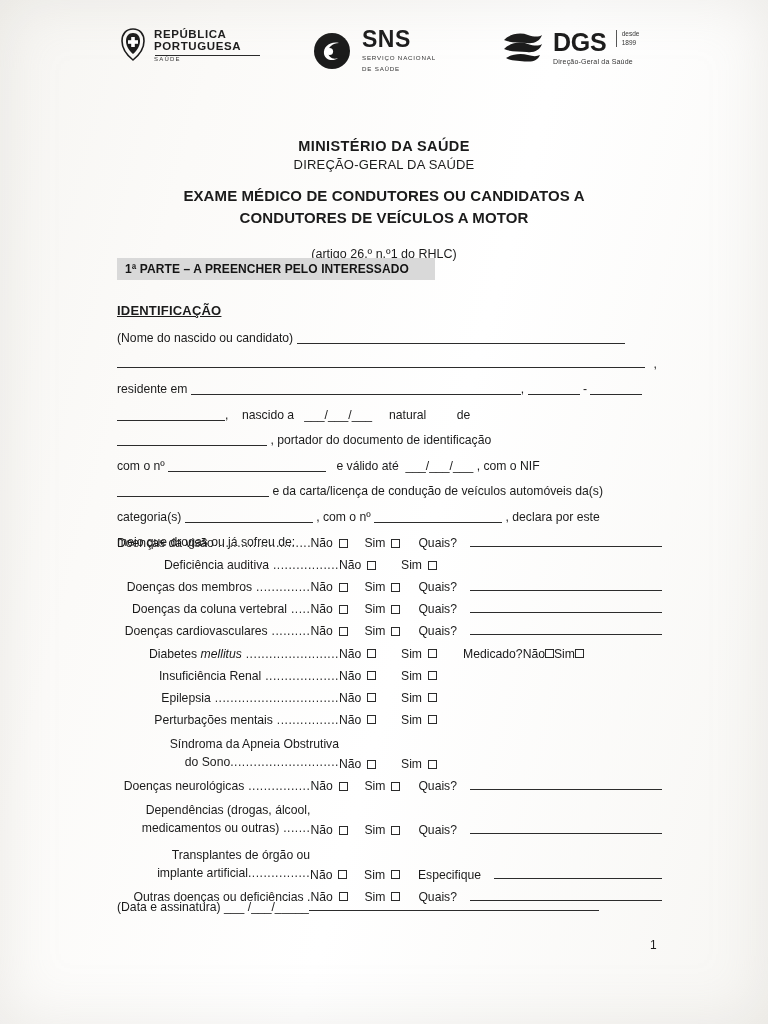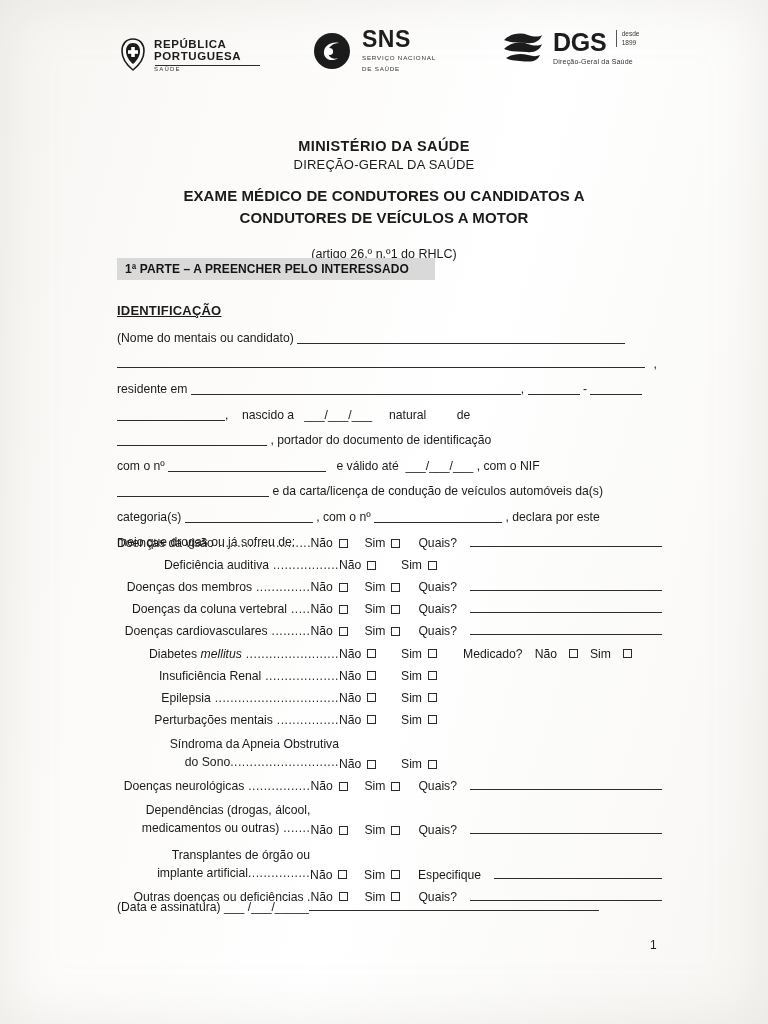--- a/index.html
+++ b/index.html
@@ -31,21 +31,21 @@
   .logos {
     position: absolute;
     top: 26px;
     left: 0;
     width: 100%;
     height: 62px;
   }
   .logo-rp {
     position: absolute;
     left: 120px;
-    top: 12px;
+    top: 2px;
     display: flex;
     align-items: center;
     gap: 8px;
   }
   .rp-mark {
     width: 26px; height: 34px;
     position: relative;
   }
   .rp-mark svg { display:block; }
   .rp-text {
@@ -269,21 +269,21 @@
     height: 44.2px;
     align-items: flex-end;
   }
   .name-2 {
     width: 222px;
     line-height: 18px;
   }
   .med {
     display: flex;
     align-items: center;
-    gap: 12px;
+    gap: 0;
     white-space: nowrap;
   }
 
   .sig {
     position: absolute;
     top: 897px;
     left: 117px;
     font-size: 12.2px;
     white-space: nowrap;
     display: flex;
@@ -371,21 +371,21 @@
 
   <div class="part-bar">
     <span>1ª PARTE – A PREENCHER PELO INTERESSADO</span>
   </div>
 
   <div class="ident-head">IDENTIFICAÇÃO</div>
 
   <div class="form-body">
 
     <div class="fline">
-      <span>(Nome do mentais ou candidato)</span>
+      <span>(Nome do nascido ou candidato)</span>
       <span class="u" style="width:328px;"></span>
     </div>
 
     <div class="fline just">
       <span class="u" style="width:528px;"></span>
       <span>,</span>
     </div>
 
     <div class="fline">
       <span>residente  em</span>

